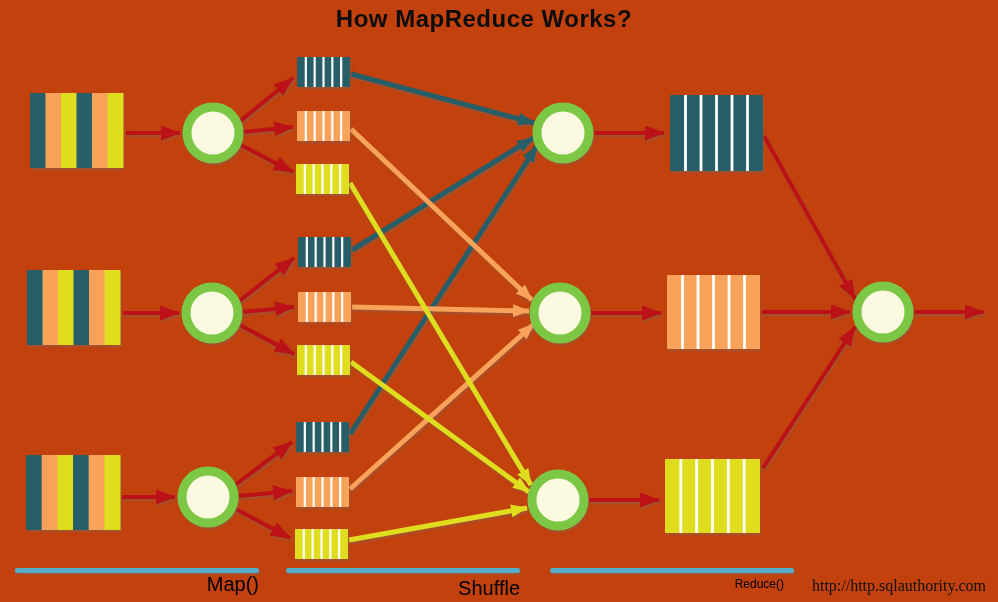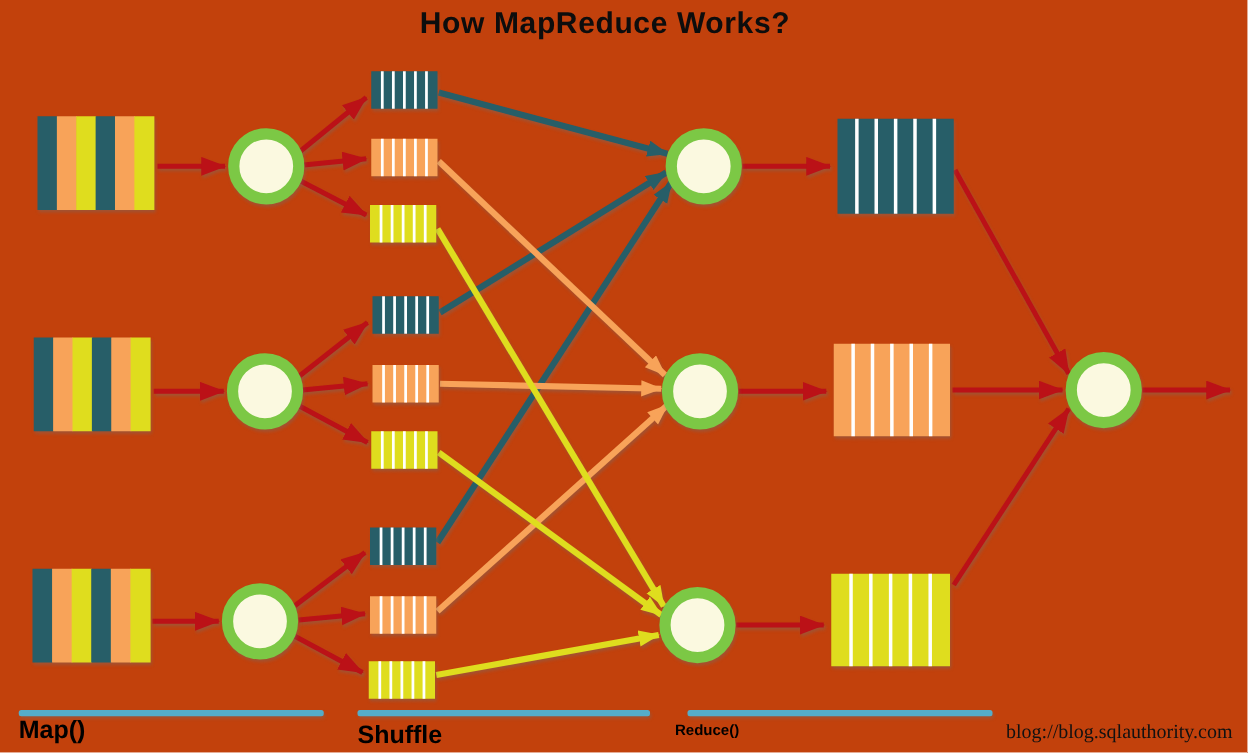--- a/index.html
+++ b/index.html
@@ -4,21 +4,21 @@
 <style>
   html,body{margin:0;padding:0;background:#ffffff;}
   .stage{
     position:relative;width:998px;height:602px;background:#c2410c;
     font-family:"Liberation Sans",sans-serif;overflow:hidden;
   }
   .title{
     position:absolute;top:5px;left:0;width:968px;text-align:center;
     font-size:24px;font-weight:bold;color:#0d0d0d;letter-spacing:.5px;
   }
-  .stage-label{position:absolute;font-weight:bold;color:#000;text-align:left;}
+  .stage-label{position:absolute;font-weight:normal;color:#000;text-align:right;}
   #label-map{left:15px;top:573px;width:244px;font-size:20px;}
   #label-shuffle{left:286px;top:577px;width:234px;font-size:20px;}
   #label-reduce{left:540px;top:577px;width:244px;font-size:12px;}
   #credit{
     position:absolute;left:746px;top:577px;width:240px;text-align:right;
     font-family:"Liberation Serif",serif;font-size:16px;color:#111;
   }
   svg{position:absolute;left:0;top:0;}
   .shadow{filter:drop-shadow(1.5px 2px 1.2px rgba(110,110,110,.38));}
 </style>
@@ -209,14 +209,14 @@
         <circle cx="563" cy="133" r="26" fill="#FBF9E0" stroke="#7CC845" stroke-width="9"></circle>
         <circle cx="560" cy="313" r="26" fill="#FBF9E0" stroke="#7CC845" stroke-width="9"></circle>
         <circle cx="558" cy="500" r="26" fill="#FBF9E0" stroke="#7CC845" stroke-width="9"></circle>
         <circle cx="883" cy="312" r="26" fill="#FBF9E0" stroke="#7CC845" stroke-width="9"></circle>
       </g>
     </svg>
 
   <div class="stage-label" id="label-map">Map()</div>
   <div class="stage-label" id="label-shuffle">Shuffle</div>
   <div class="stage-label" id="label-reduce">Reduce()</div>
-  <div id="credit">blog://blog.sqlauthority.com</div>
+  <div id="credit">http://http.sqlauthority.com</div>
 </div>
 
 </body></html>

